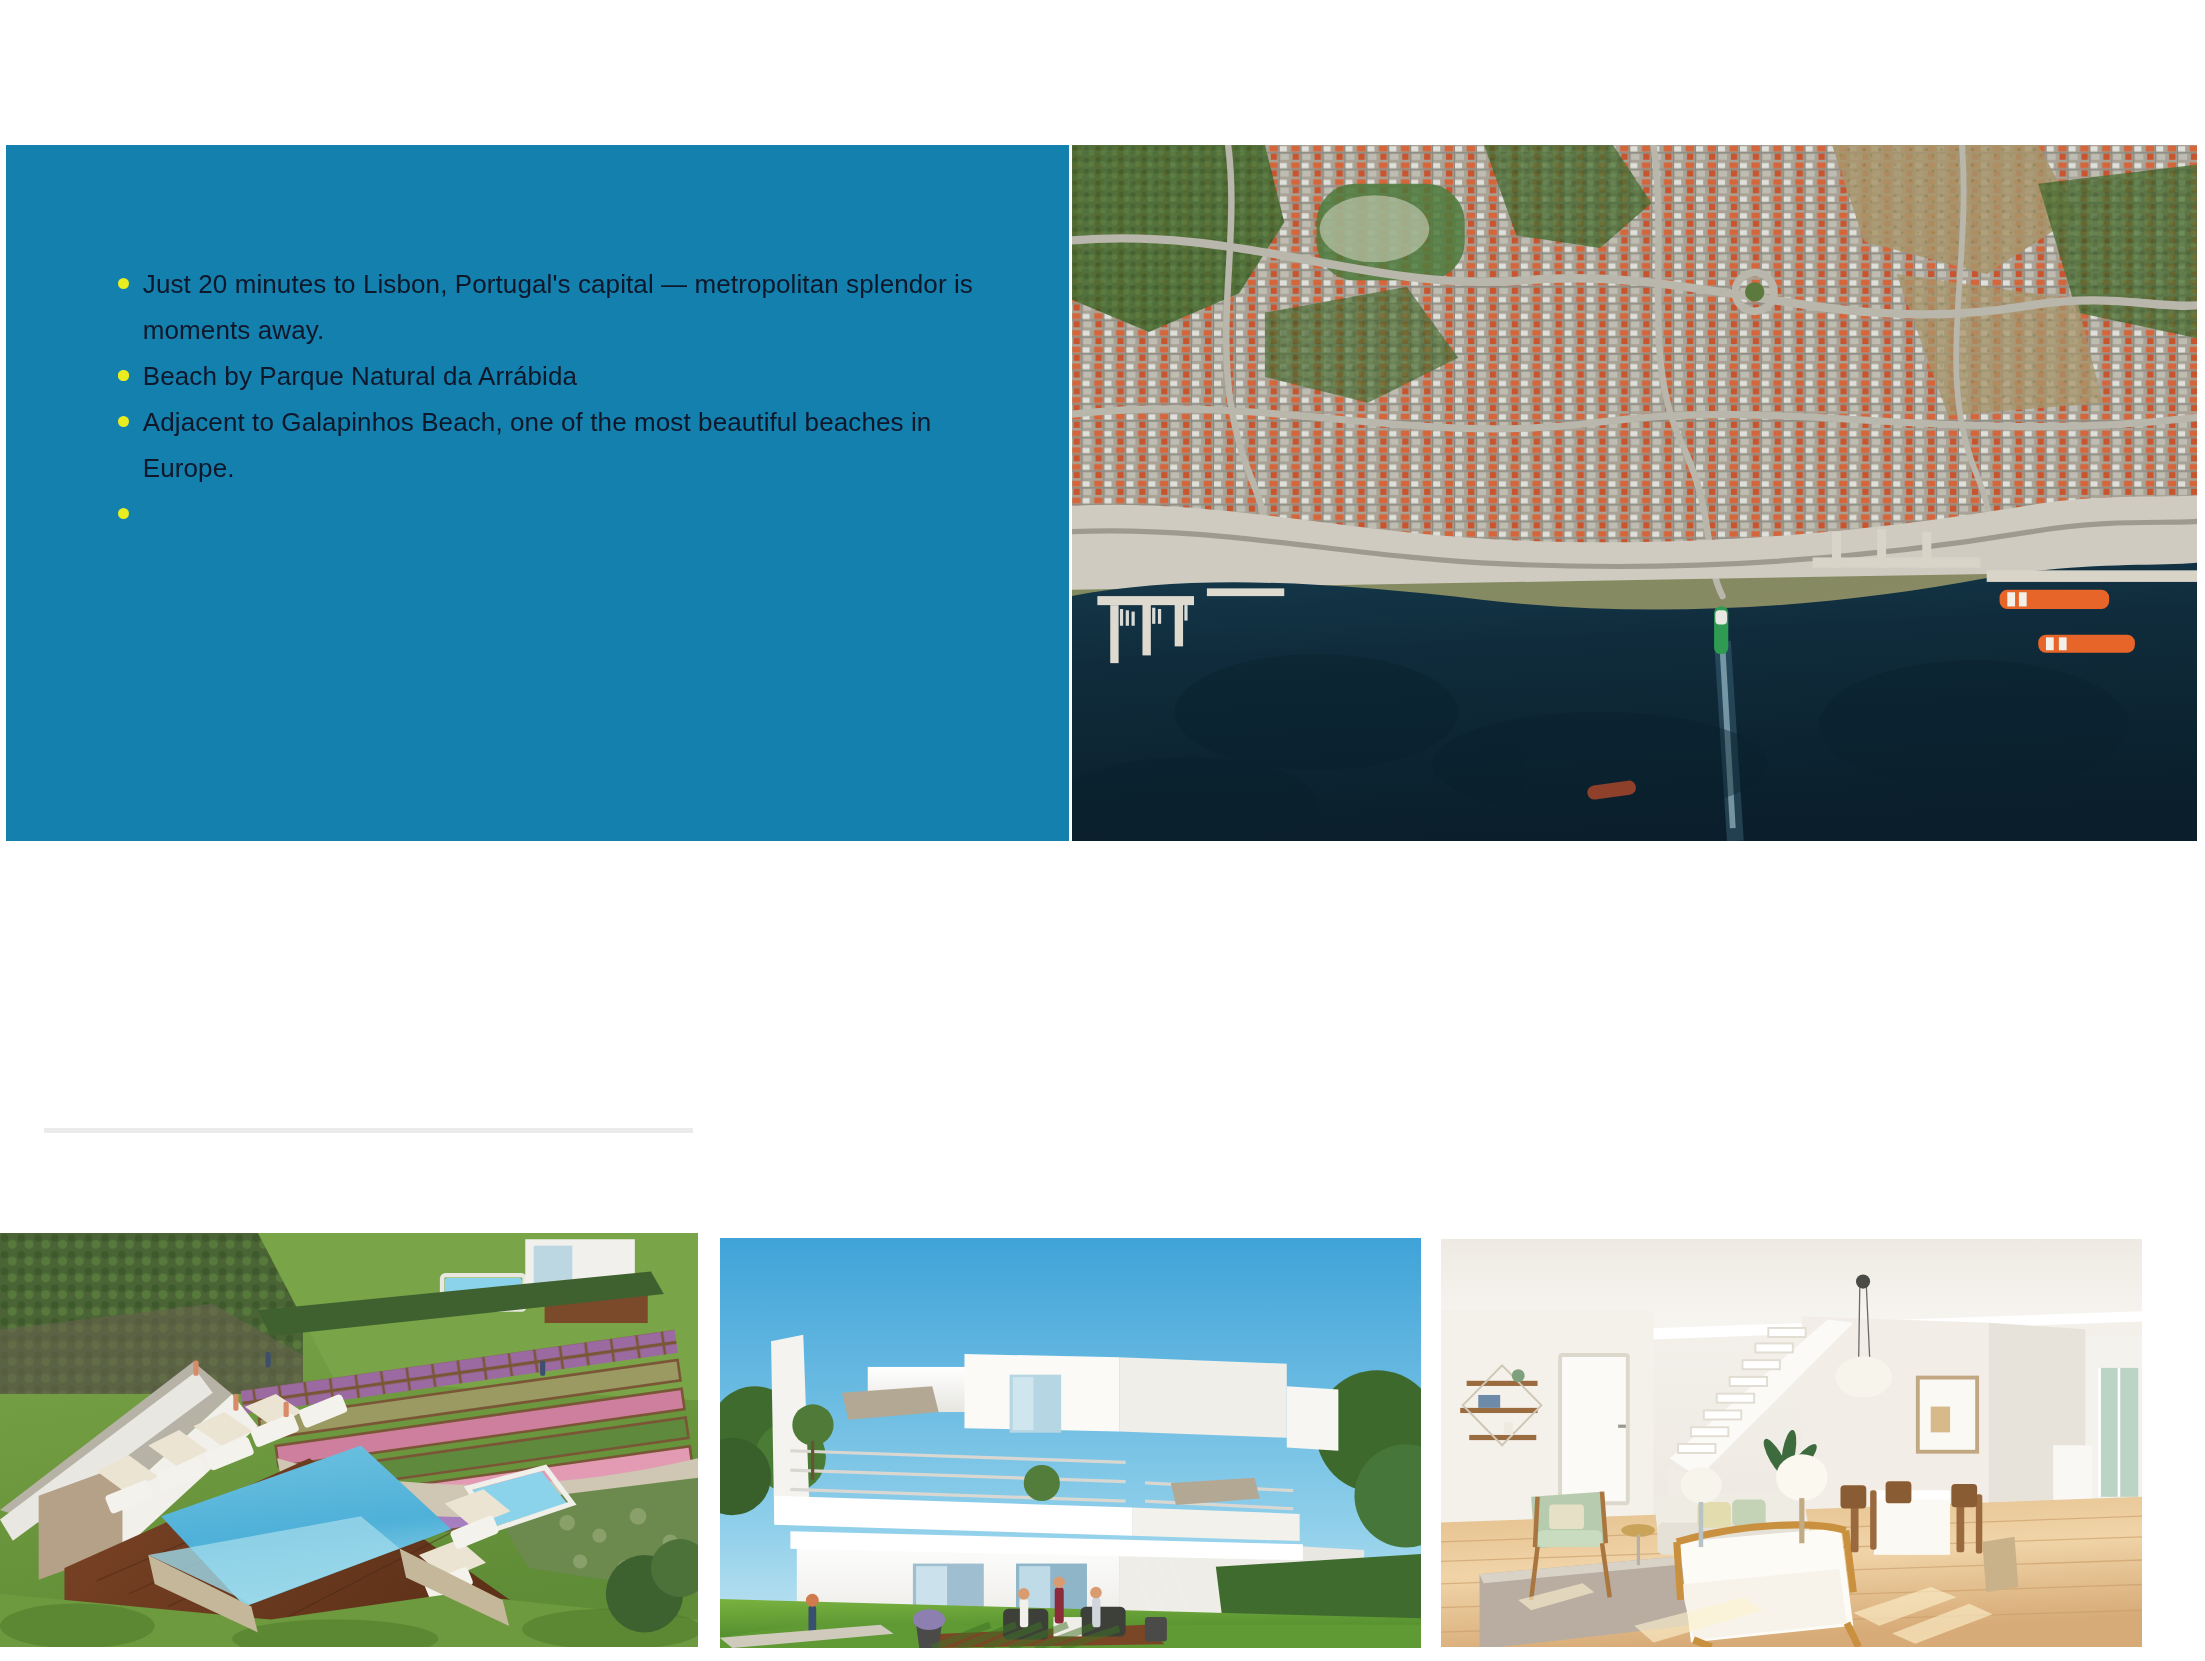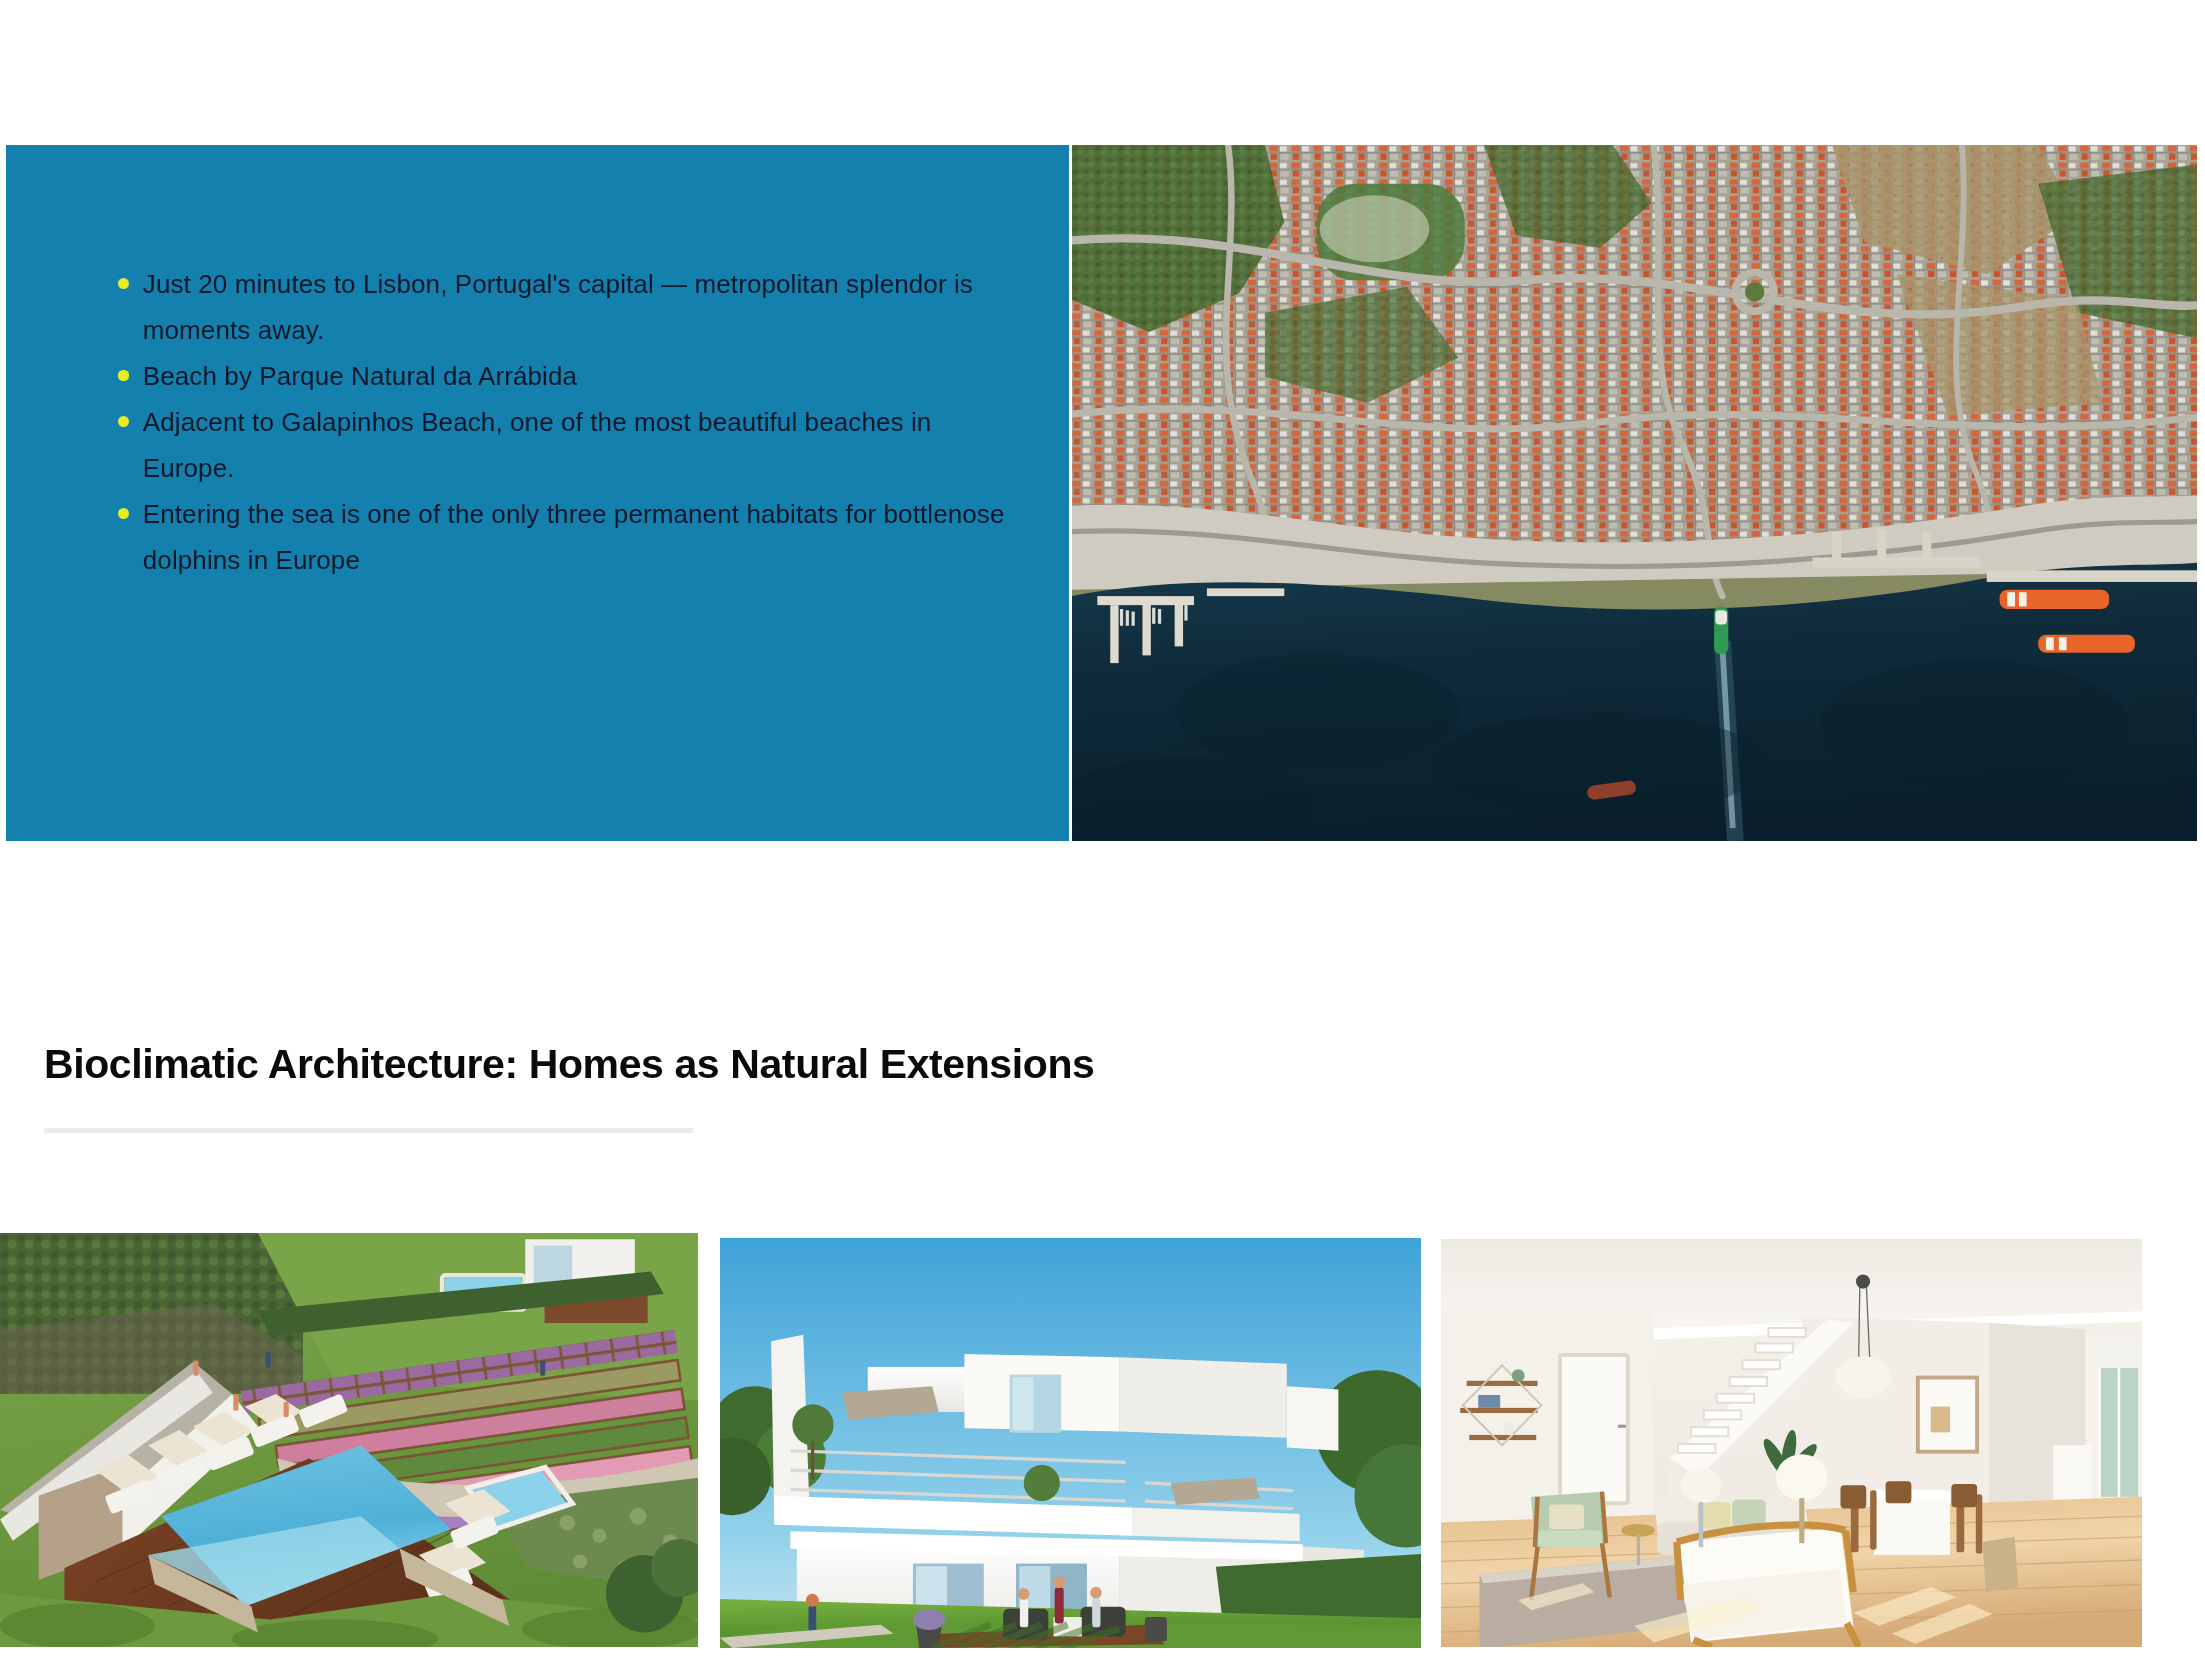--- a/index.html
+++ b/index.html
@@ -96,21 +96,20 @@
           <span>Beach by Parque Natural da Arrábida</span>
         </div>
 
         <div class="bullet-item">
           <span class="bullet-dot"></span>
           <span>Adjacent to Galapinhos Beach, one of the most beautiful beaches in Europe.</span>
         </div>
 
         <div class="bullet-item">
           <span class="bullet-dot"></span>
-          <span>Entering the sea is one of the only three permanent habitats for bottlenose dolphins in Europe</span>
         </div>
 
       </div>
     </div>
 
     <div class="aerial" title="Top-down satellite photo of Setúbal city, harbour quays, marina and dark blue estuary water with ships">
       <svg class="aerial-svg" viewBox="0 0 1747 1080" preserveAspectRatio="xMidYMid slice" aria-hidden="true">
         <defs>
           <linearGradient id="water" x1="0" y1="0" x2="0.2" y2="1">
             <stop offset="0%" stop-color="#153a4c"></stop>
@@ -221,21 +220,20 @@
         <g fill="#09202c" opacity="0.4">
           <ellipse cx="380" cy="880" rx="220" ry="90"></ellipse>
           <ellipse cx="820" cy="960" rx="260" ry="80"></ellipse>
           <ellipse cx="1400" cy="900" rx="240" ry="100"></ellipse>
           <ellipse cx="180" cy="1020" rx="200" ry="70"></ellipse>
         </g>
       </svg>
     </div>
   </div>
 
-  <h2 class="section-heading">Bioclimatic Architecture: Homes as Natural Extensions</h2>
   <div class="heading-rule"></div>
 
   <div class="gallery">
 
     <div class="gcard" id="gcard-0" title="Aerial render of a hillside villa with infinity pool, wooden deck, parasols and terraced gardens">
       <svg viewBox="0 0 1083 643" preserveAspectRatio="xMidYMid slice" aria-hidden="true">
         <defs>
           <linearGradient id="g1lawn" x1="0" y1="0" x2="0.3" y2="1">
             <stop offset="0%" stop-color="#7fa84a"></stop>
               <stop offset="100%" stop-color="#5f8c36"></stop>

